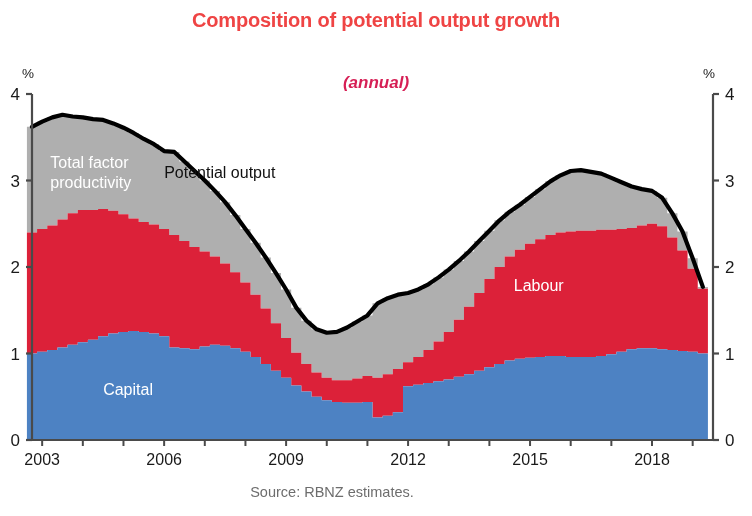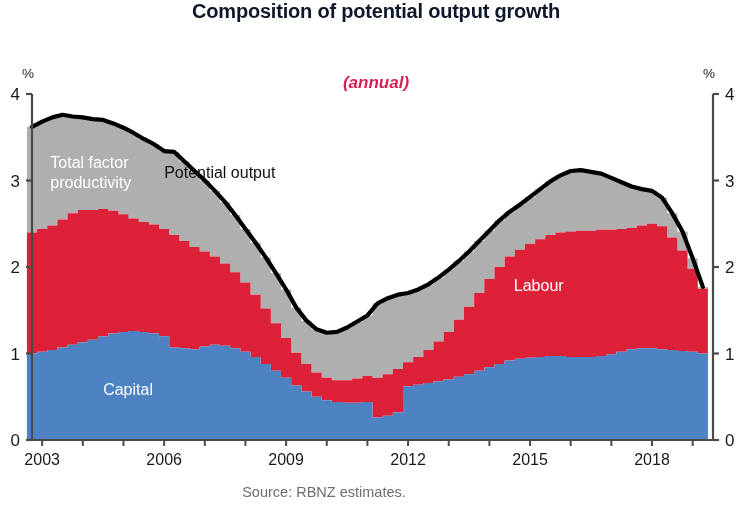--- a/index.html
+++ b/index.html
@@ -16,27 +16,27 @@
     position: relative;
   }
   #root {
     position: relative;
     width: 752px;
     height: 516px;
   }
   .title {
     position: absolute;
     left: 0;
-    top: 0;
+    top: 9px;
     width: 752px;
     text-align: center;
     font-size: 20px;
     font-weight: bold;
     letter-spacing: -0.2px;
-    color: #0f172a;
+    color: #ef4444;
   }
   .subtitle {
     position: absolute;
     left: 0;
     top: 38px;
     width: 752px;
     text-align: center;
     font-size: 17px;
     font-weight: bold;
     font-style: italic;
@@ -44,20 +44,21 @@
     margin-top: 35px;
   }
   .source {
     position: absolute;
     left: 0;
     top: 484px;
     width: 648px;
     text-align: center;
     font-size: 14.5px;
     color: #6d6d6d;
+    padding-left: 8px;
   }
   .pct-left {
     position: absolute;
     left: 22px;
     top: 66px;
     font-size: 13.5px;
     color: #222;
   }
   .pct-right {
     position: absolute;

